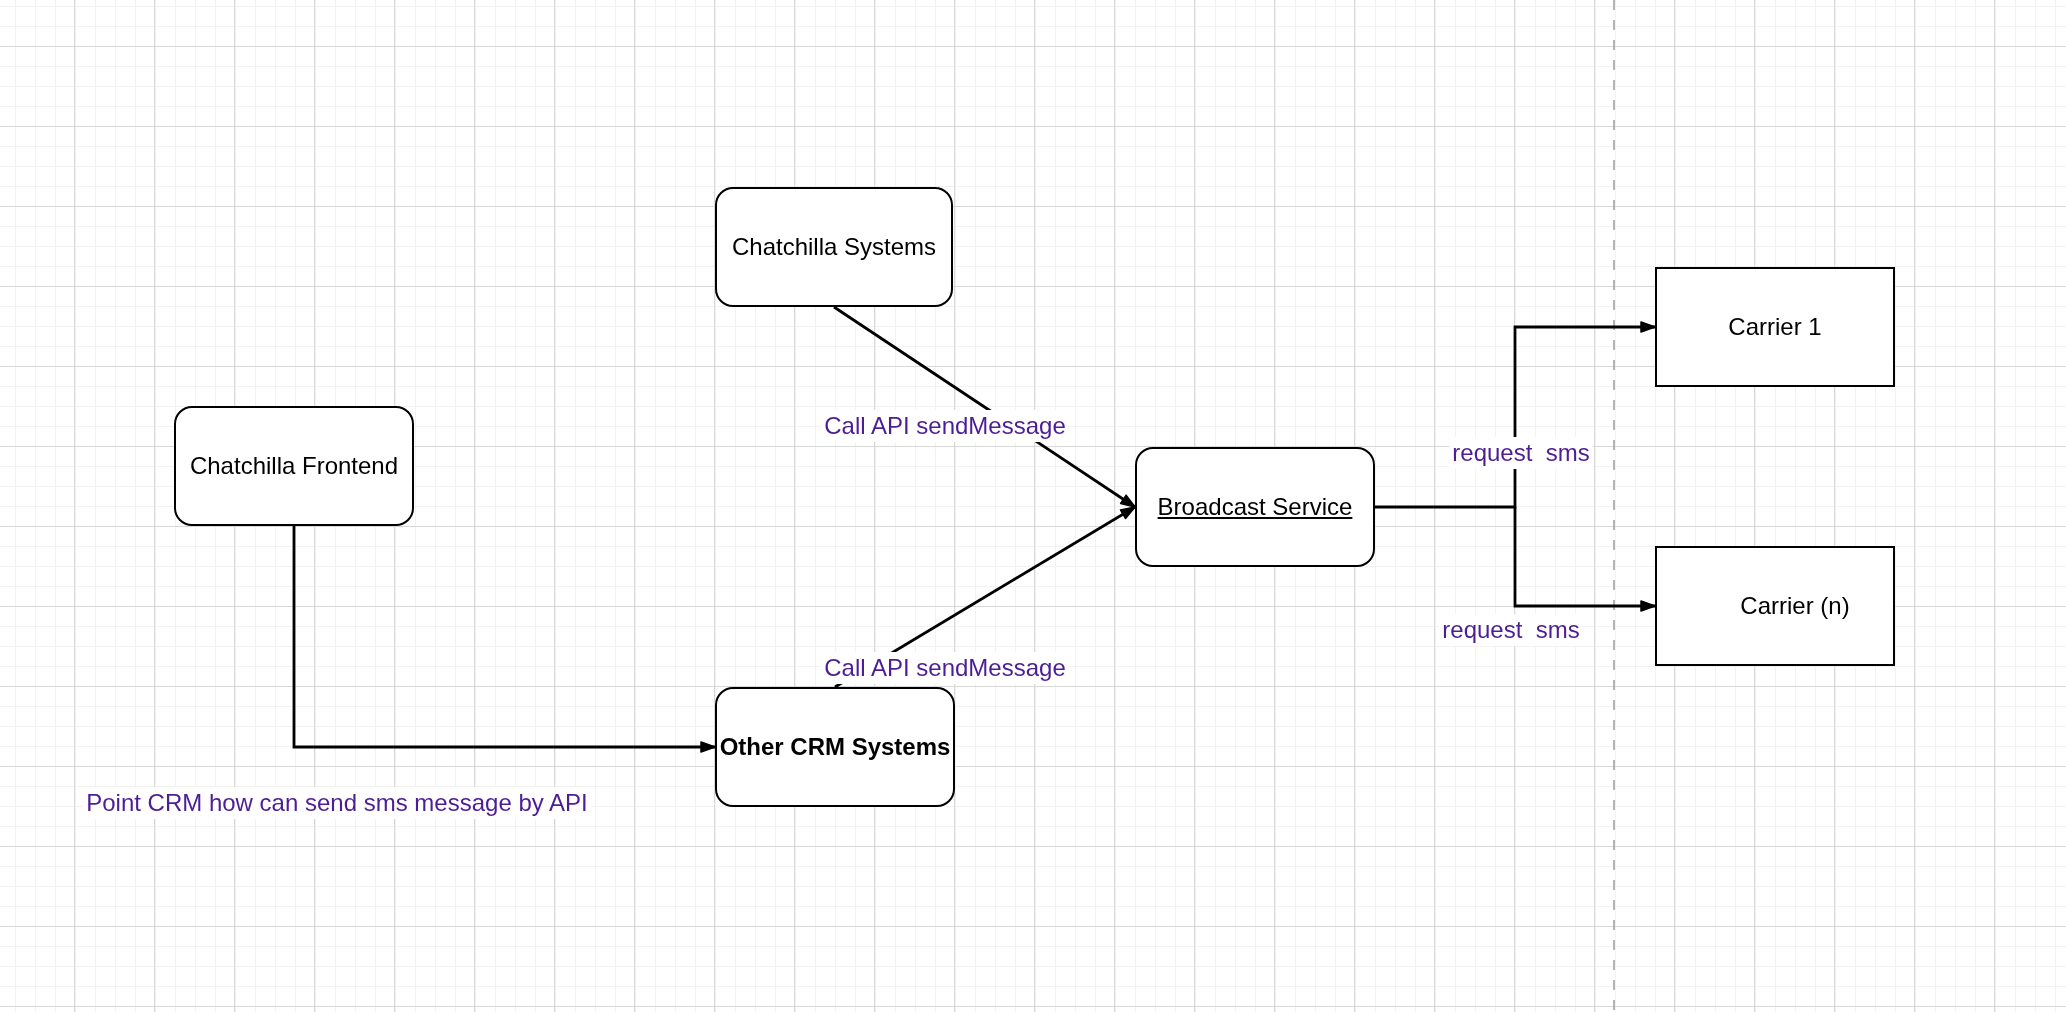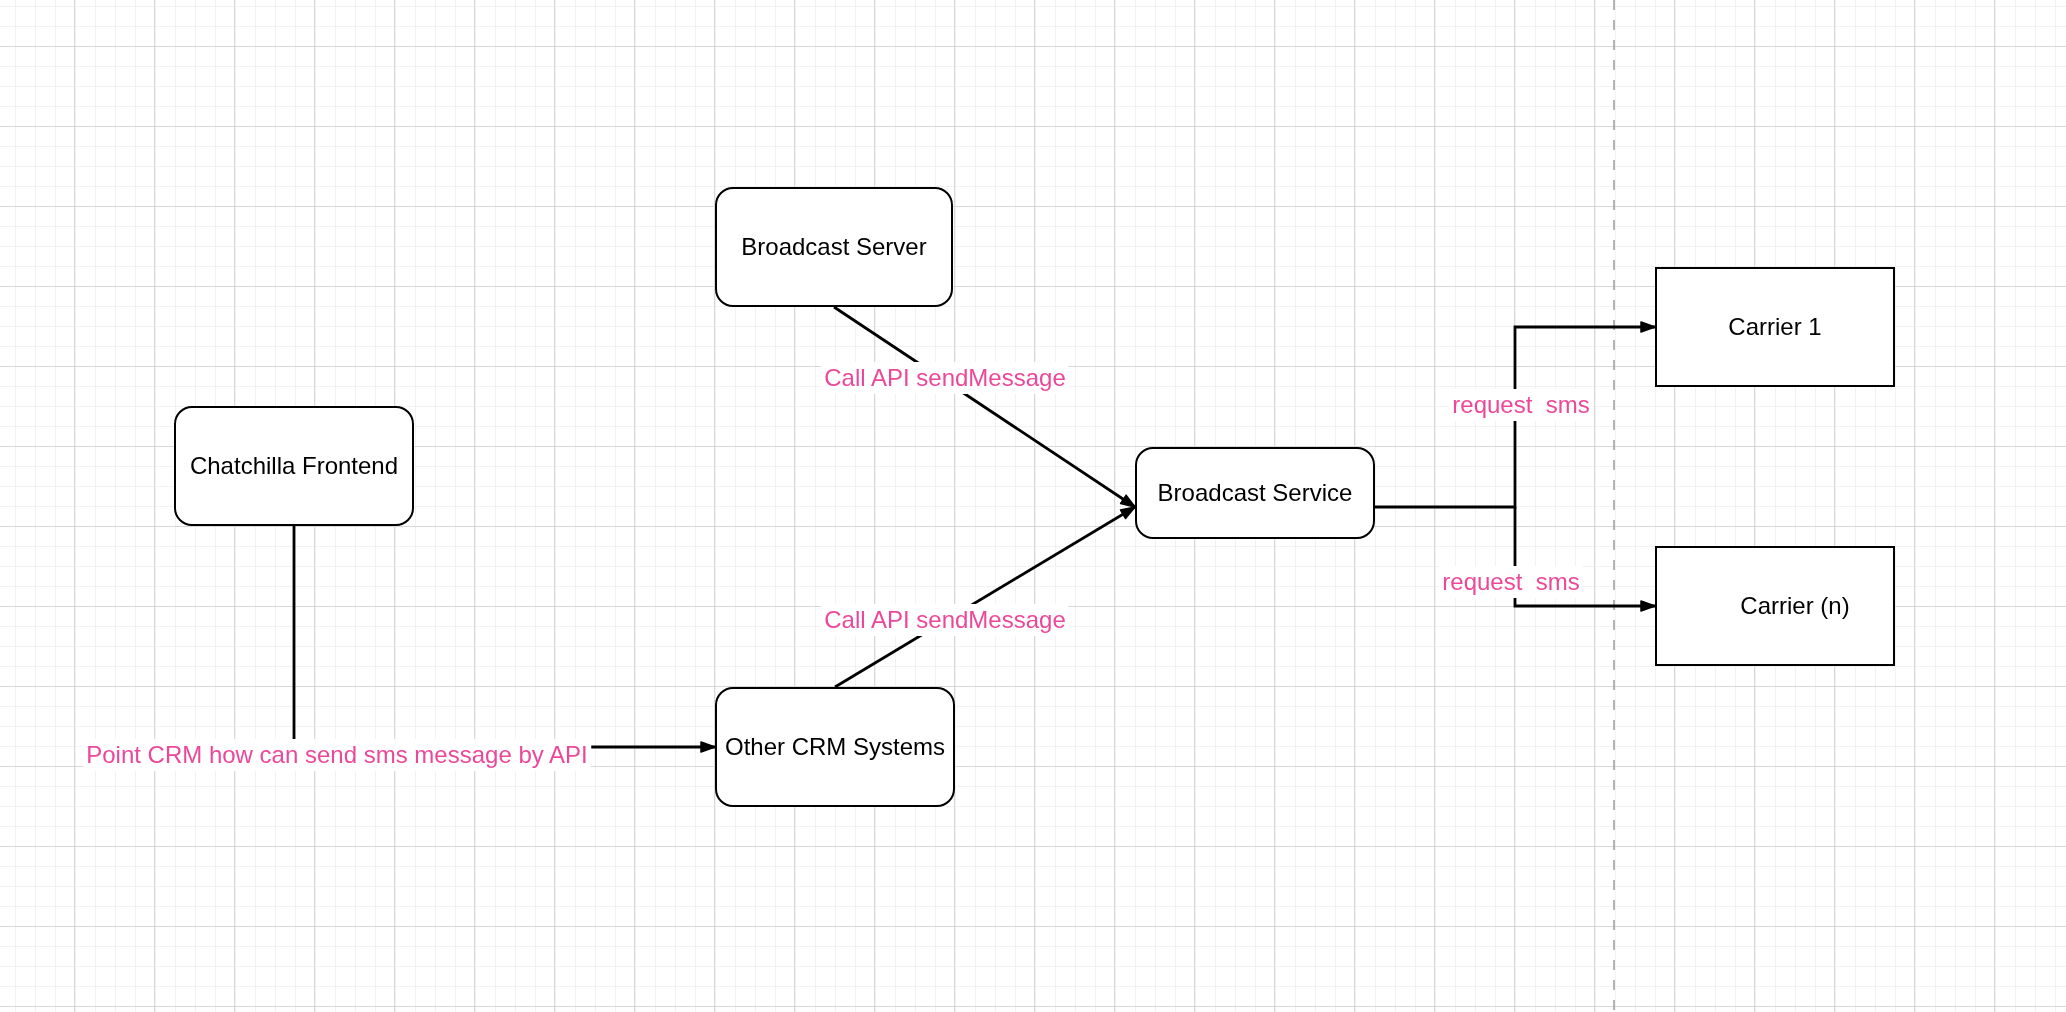--- a/index.html
+++ b/index.html
@@ -47,27 +47,28 @@
     z-index: 3;
     cursor: default;
   }
   .node.rounded {
     border-radius: 18px;
   }
   .edge-label {
     position: absolute;
     transform: translate(-50%, -50%);
     background: var(--label-bg, #ffffff);
-    color: #ec4899;
+    color: #4c1d95;
     font-size: 24px;
     line-height: 1.25;
     white-space: pre;
     padding: 1px 3px;
     z-index: 2;
     cursor: default;
+    margin-top: 48px;
   }
 </style>
 </head>
 <body>
 
 <div class="canvas">
 
   <svg id="edge-layer" xmlns="http://www.w3.org/2000/svg" viewBox="0 0 2066 1012">
       <defs>
         <marker id="arrow" markerUnits="userSpaceOnUse" markerWidth="18" markerHeight="14" refX="15" refY="6" orient="auto">
@@ -76,29 +77,29 @@
       </defs>
       <line x1="1614" x2="1614" y1="0" y2="1012" stroke="#b3b3b3" stroke-width="2" stroke-dasharray="10 10"></line>
       <path d="M 834 307 L 1135 507" fill="none" stroke="#000000" stroke-width="2.8" stroke-linejoin="miter" marker-end="url(#arrow)"></path>
       <path d="M 835 687 L 1135 507" fill="none" stroke="#000000" stroke-width="2.8" stroke-linejoin="miter" marker-end="url(#arrow)"></path>
       <path d="M 1375 507 L 1515 507 L 1515 327 L 1655 327" fill="none" stroke="#000000" stroke-width="2.8" stroke-linejoin="miter" marker-end="url(#arrow)"></path>
       <path d="M 1515 507 L 1515 606 L 1655 606" fill="none" stroke="#000000" stroke-width="2.8" stroke-linejoin="miter" marker-end="url(#arrow)"></path>
       <path d="M 294 526 L 294 747 L 715 747" fill="none" stroke="#000000" stroke-width="2.8" stroke-linejoin="miter" marker-end="url(#arrow)"></path>
     </svg>
 
   <div class="node rounded" style="left: 715px; top: 187px; width: 238px; height: 120px;">
-    <span>Broadcast Server</span>
+    <span>Chatchilla Systems</span>
   </div>
   <div class="node rounded" style="left: 174px; top: 406px; width: 240px; height: 120px; text-align: center;">
     <span>Chatchilla Frontend</span>
   </div>
-  <div class="node rounded" style="left: 715px; top: 687px; width: 240px; height: 120px;">
+  <div class="node rounded" style="left: 715px; top: 687px; width: 240px; height: 120px; font-weight: bold;">
     <span>Other CRM Systems</span>
   </div>
-  <div class="node rounded" style="left: 1135px; top: 447px; width: 240px; height: 92px;">
+  <div class="node rounded" style="left: 1135px; top: 447px; width: 240px; height: 120px; text-decoration: underline;">
     <span>Broadcast Service</span>
   </div>
   <div class="node" style="left: 1655px; top: 267px; width: 240px; height: 120px;">
     <span>Carrier 1</span>
   </div>
   <div class="node" style="left: 1655px; top: 546px; width: 240px; height: 120px; padding-left: 40px;">
     <span>Carrier (n)</span>
   </div>
 
   <div class="edge-label" style="left: 945px; top: 378px;">Call API sendMessage</div>

